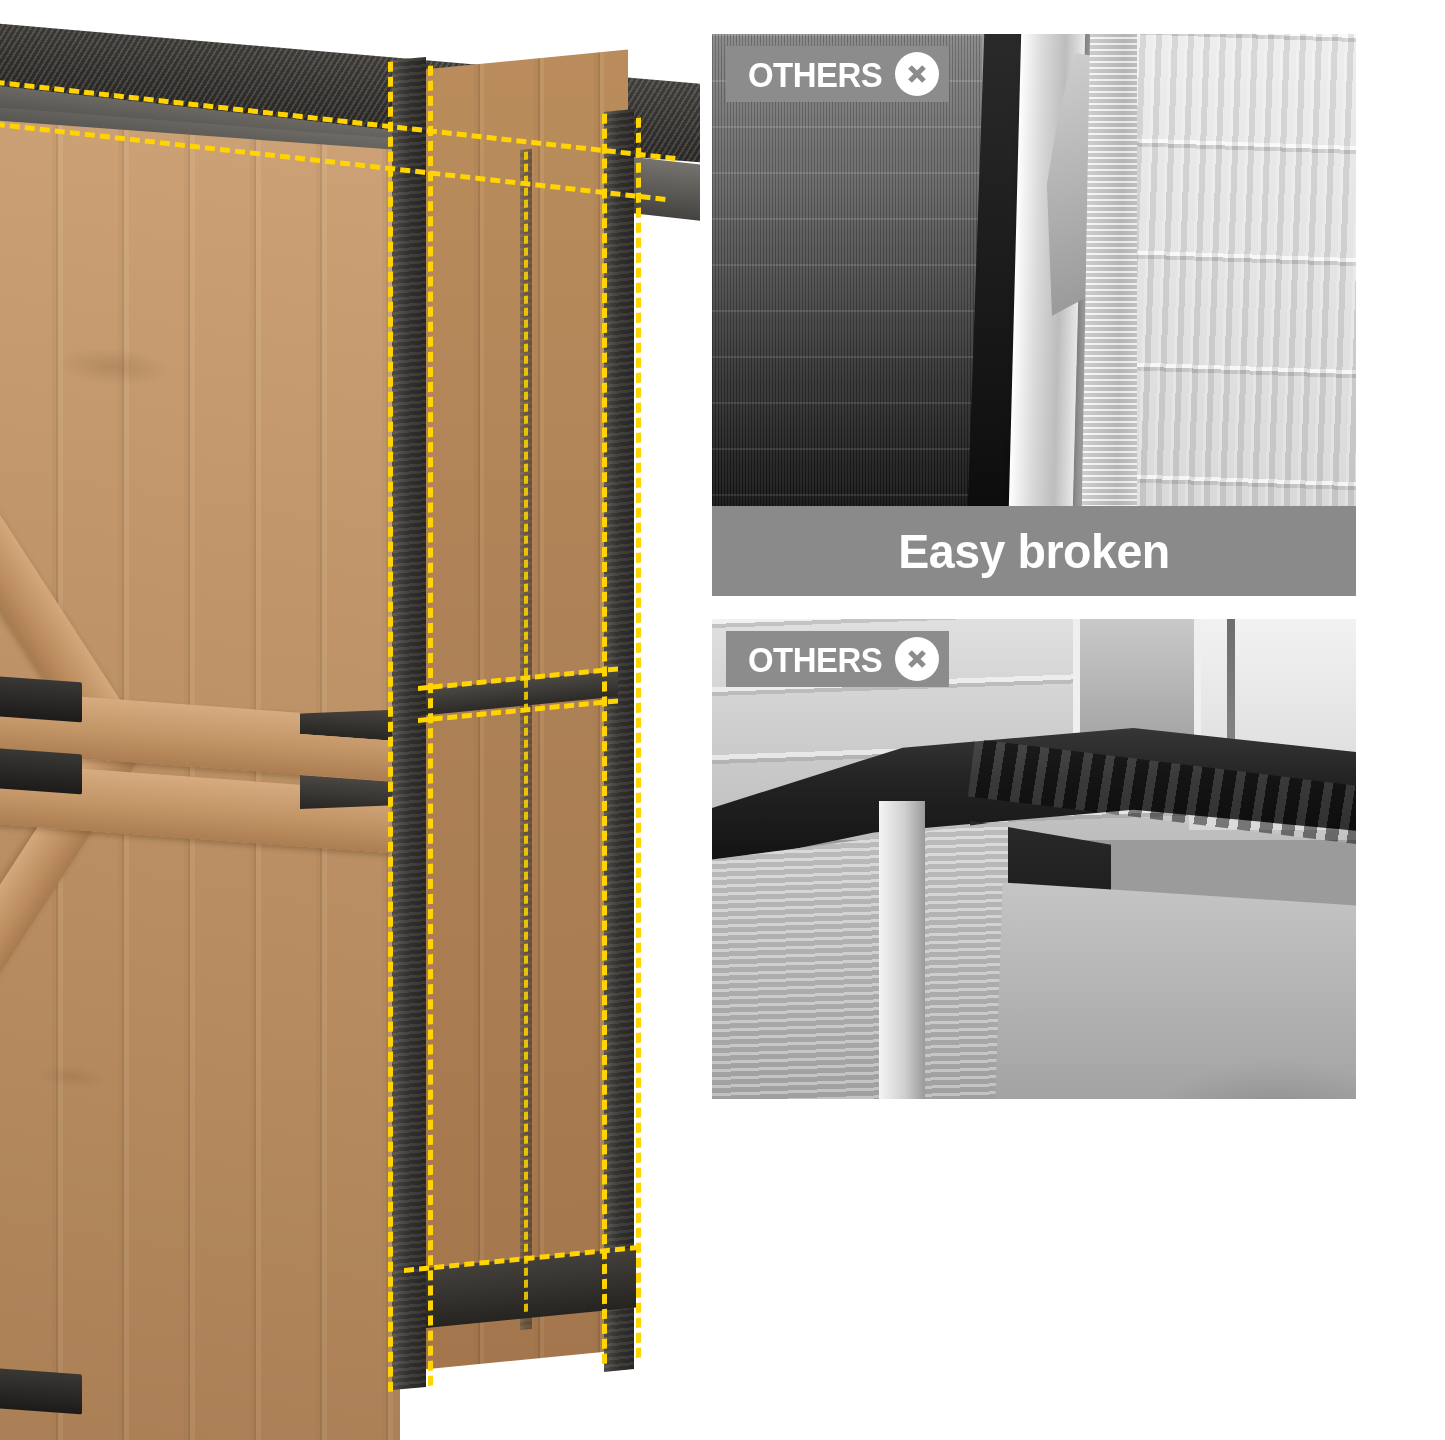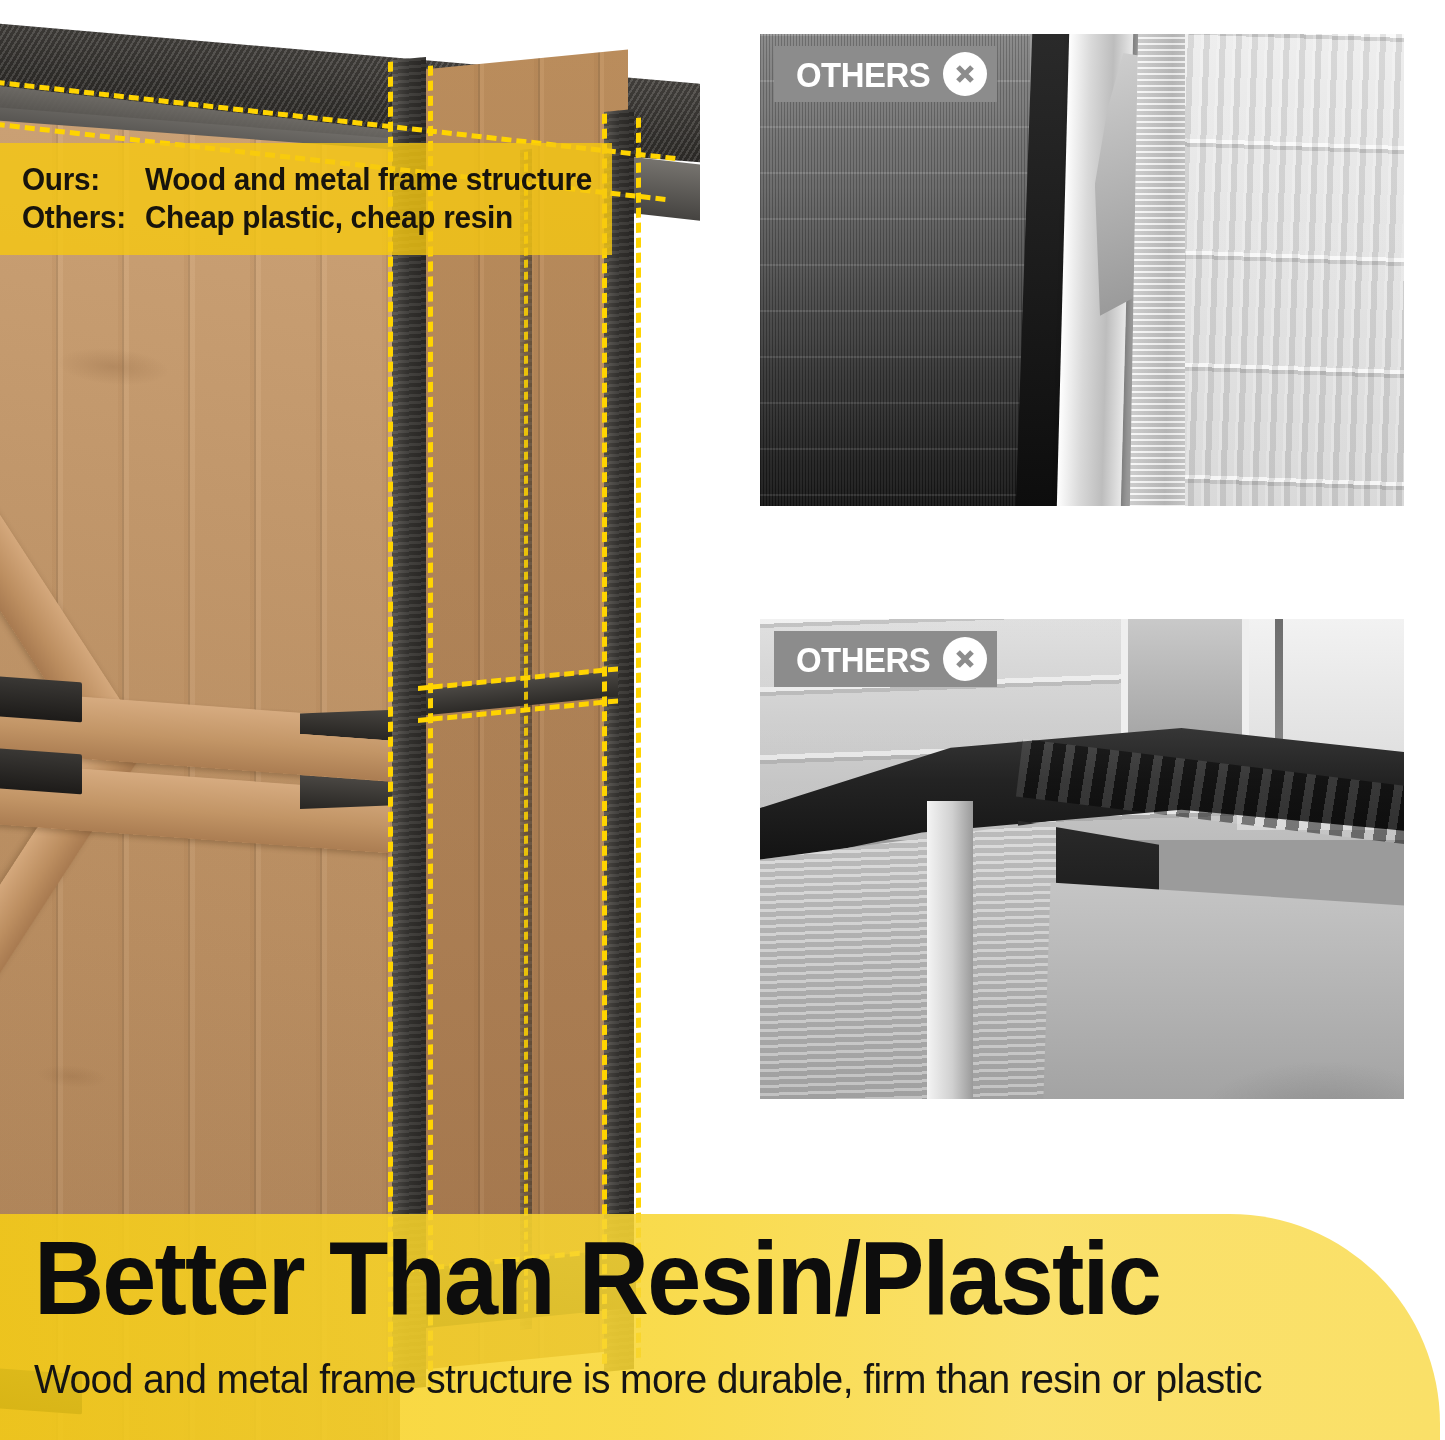--- a/index.html
+++ b/index.html
@@ -186,21 +186,21 @@
     transform: scaleX(.96);
     transform-origin: left center;
   }
   .ours-line .lbl { display:inline-block; min-width: 128px; }
 
   
   .compare-col {
     position: absolute; left: 712px; top: 34px;
     width: 728px;
   }
-  .photo-card { position: relative; width: 644px; margin-bottom: 23px; margin-left: 48px; }
+  .photo-card { position: relative; width: 644px; margin-bottom: 23px; }
   .photo-card.one { height: 562px; }
   .photo-card.two { height: 570px; }
 
   .photo {
     position: absolute; left: 0; top: 0; right: 0;
     overflow: hidden;
     background: #9b9b9b;
   }
   .photo.one { height: 472px; }
   .photo.two { height: 480px; }
@@ -413,28 +413,20 @@
     <div class="dash-top2"></div>
     <div class="dash dash-corner-l"></div>
     <div class="dash dash-corner-r"></div>
     <div class="dash dash-mid"></div>
     <div class="dash dash-right-a"></div>
     <div class="dash dash-right-b"></div>
     <div class="dash dash-h1"></div>
     <div class="dash dash-h2"></div>
     <div class="dash dash-base"></div>
 
-    <div class="ours-box">
-      <div class="ours-line">
-        <span class="lbl">Ours:</span><span>Wood and metal frame structure</span>
-      </div>
-      <div class="ours-line">
-        <span class="lbl">Others:</span><span>Cheap plastic, cheap resin</span>
-      </div>
-    </div>
   </div>
 
   <div class="compare-col">
 
     <div class="photo-card one">
       <div class="photo one">
         <div class="p1-dark"></div>
         <div class="p1-gap"></div>
         <div class="p1-strip"></div>
         <div class="p1-tear"></div>
@@ -444,20 +436,23 @@
 
       <div class="badge">
         <span class="badge-text">OTHERS</span>
         <span class="badge-x">
           <svg width="26" height="26" viewBox="0 0 26 26" aria-hidden="true">
             <path d="M6 6 L20 20 M20 6 L6 20" stroke="#8c8c8c" stroke-width="5.2" stroke-linecap="butt"></path>
           </svg>
         </span>
       </div>
 
+      <div class="caption">
+        <span class="caption-text">Easy broken</span>
+      </div>
     </div>
 
     <div class="photo-card two">
       <div class="photo two">
         <div class="p2-house"></div>
         <div class="p2-sky"></div>
         <div class="p2-window"></div>
         <div class="p2-pole"></div>
         <div class="p2-roof"></div>
         <div class="p2-roofridge"></div>
@@ -473,18 +468,14 @@
         <span class="badge-x">
           <svg width="26" height="26" viewBox="0 0 26 26" aria-hidden="true">
             <path d="M6 6 L20 20 M20 6 L6 20" stroke="#8c8c8c" stroke-width="5.2" stroke-linecap="butt"></path>
           </svg>
         </span>
       </div>
 
     </div>
   </div>
 
-  <div class="banner">
-    <div class="banner-title">Better Than Resin/Plastic</div>
-    <div class="banner-sub">Wood and metal frame structure is more durable, firm than resin or plastic</div>
-  </div>
 
 </div>
 
 </body></html>

